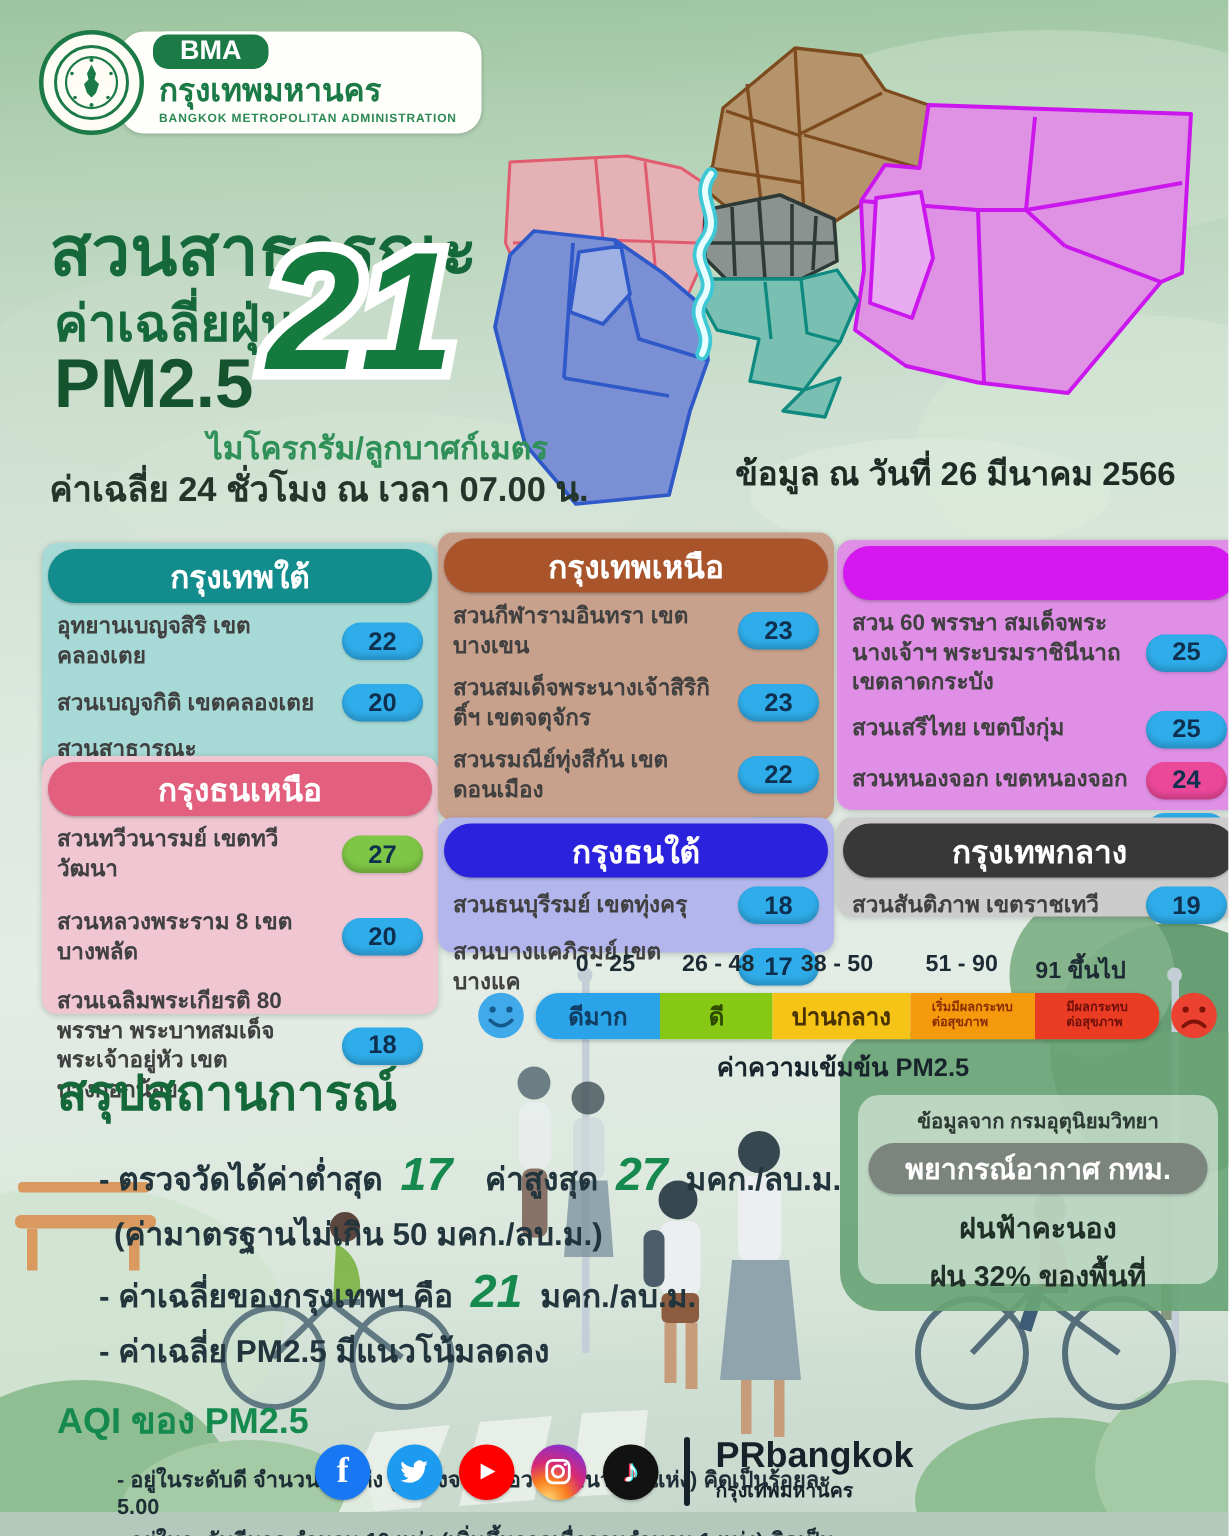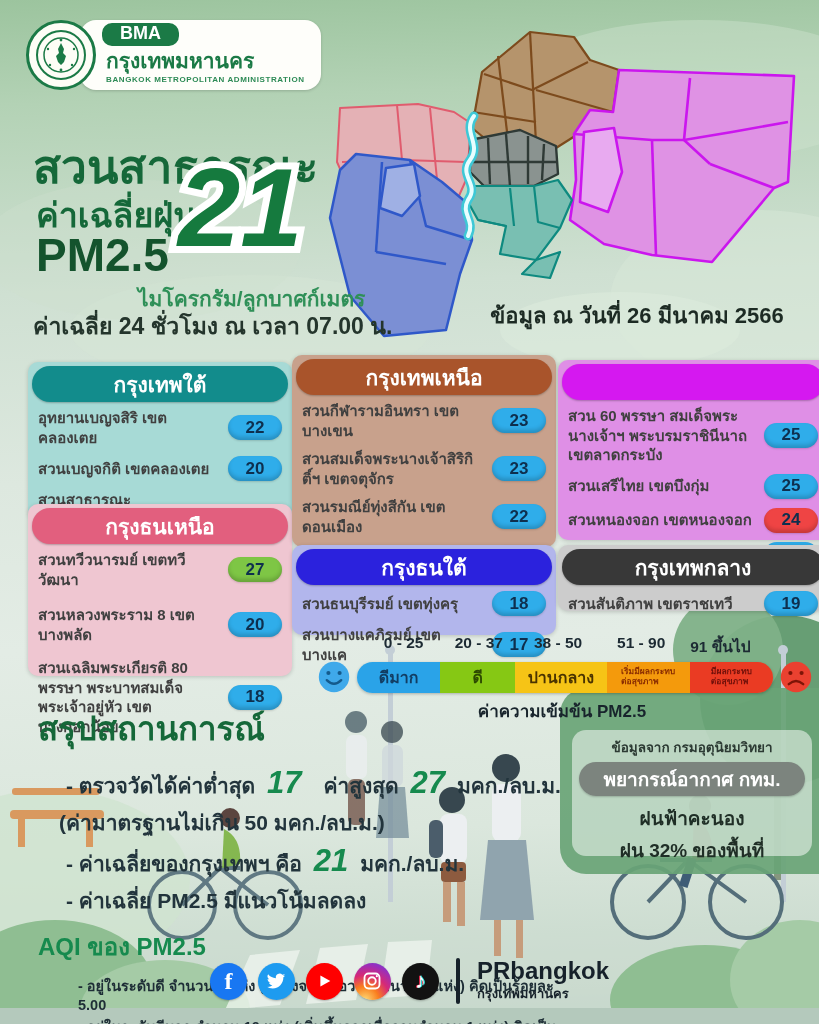--- a/index.html
+++ b/index.html
@@ -44,21 +44,21 @@
   .face{width:32px;height:32px;flex:0 0 auto;}
   .bar{flex:1;height:31px;display:flex;border-radius:16px;overflow:hidden;box-shadow:0 1px 3px rgba(0,0,0,.25);}
   .seg{display:flex;align-items:center;justify-content:center;font-weight:800;}
   .seg-lg{font-size:16px;}
   .seg-sm{font-size:8.5px;line-height:1.15;white-space:pre-line;text-align:left;}
   .scale-caption{text-align:center;font-size:17px;font-weight:800;color:#18242c;margin:4px 52px 0 46px;}
   
   .summary{left:38px;top:702px;width:530px;z-index:5;color:#22343c;}
   .summary h2{margin:0 0 10px;font-size:33px;font-weight:800;color:#156839;}
   .sline{font-size:21px;font-weight:bold;margin:2px 0 4px 28px;}
-  .sline.indent2{margin-left:21px;}
+  .sline.indent2{margin-left:38px;}
   .n-big{font-size:31px;font-weight:800;color:#168a4e;font-style:italic;margin:0 6px;}
   .aqi-title{font-size:24px;font-weight:800;color:#168a4e;margin:10px 0 8px 0;}
   .aqi-line{font-size:14.5px;font-weight:bold;margin:2px 0 2px 40px;color:#1e2e36;}
   
   .forecast-blob{left:560px;top:688px;width:300px;height:186px;background:#69a476;border-radius:26px;z-index:4;opacity:.92;}
   .forecast{left:572px;top:730px;width:240px;height:126px;background:rgba(255,255,255,.52);border-radius:14px;z-index:5;text-align:center;}
   .fc-source{font-size:13.5px;font-weight:bold;color:#2c3a33;margin:6px 4px 4px;}
   .fc-pill{margin:0 auto;width:226px;height:34px;border-radius:17px;background:rgba(120,128,122,.95);color:#fff;font-size:19px;font-weight:800;display:flex;align-items:center;justify-content:center;box-shadow:0 1px 2px rgba(0,0,0,.2);}
   .fc-line{font-size:19px;font-weight:bold;color:#1f2e26;margin-top:7px;}
   
@@ -327,21 +327,21 @@
     <div class="park-row">
       <span class="park-name">สวน 60 พรรษา สมเด็จพระนางเจ้าฯ พระบรมราชินีนาถ เขตลาดกระบัง</span>
       <span class="badge" style="background: rgb(47, 173, 234);">25</span>
     </div>
     <div class="park-row">
       <span class="park-name">สวนเสรีไทย เขตบึงกุ่ม</span>
       <span class="badge" style="background: rgb(47, 173, 234);">25</span>
     </div>
     <div class="park-row">
       <span class="park-name">สวนหนองจอก เขตหนองจอก</span>
-      <span class="badge" style="background: #ef4444;">24</span>
+      <span class="badge" style="background: #ec4899;">24</span>
     </div>
     <div class="park-row">
       <span class="park-name">สวนพระนคร เขตลาดกระบัง</span>
       <span class="badge" style="background: rgb(47, 173, 234);">19</span>
     </div>
     <div class="park-row">
       <span class="park-name">สวนหลวง ร.9 เขตประเวศ</span>
       <span class="badge" style="background: rgb(47, 173, 234);">18</span>
     </div>
   </div>
@@ -350,21 +350,21 @@
     <div class="card-header" style="background: rgb(56, 56, 56);">กรุงเทพกลาง</div>
     <div class="park-row">
       <span class="park-name">สวนสันติภาพ เขตราชเทวี</span>
       <span class="badge" style="background: rgb(47, 173, 234);">19</span>
     </div>
   </div>
 
   <div class="abs scale-wrap">
     <div class="range-row">
       <div>0 - 25</div>
-      <div>20 - 37</div>
+      <div>26 - 48</div>
       <div>38 - 50</div>
       <div>51 - 90</div>
       <div>91 ขึ้นไป</div>
     </div>
     <div class="bar-row">
       <svg class="face" viewBox="0 0 40 40">
         <circle cx="20" cy="20" r="19" fill="#3fa9ea"></circle>
         <circle cx="13" cy="15" r="2.6" fill="#145a8c"></circle>
           <circle cx="27" cy="15" r="2.6" fill="#145a8c"></circle>
         <path d="M11 24 q9 9 18 0" stroke="#145a8c" stroke-width="3" fill="none" stroke-linecap="round"></path>

